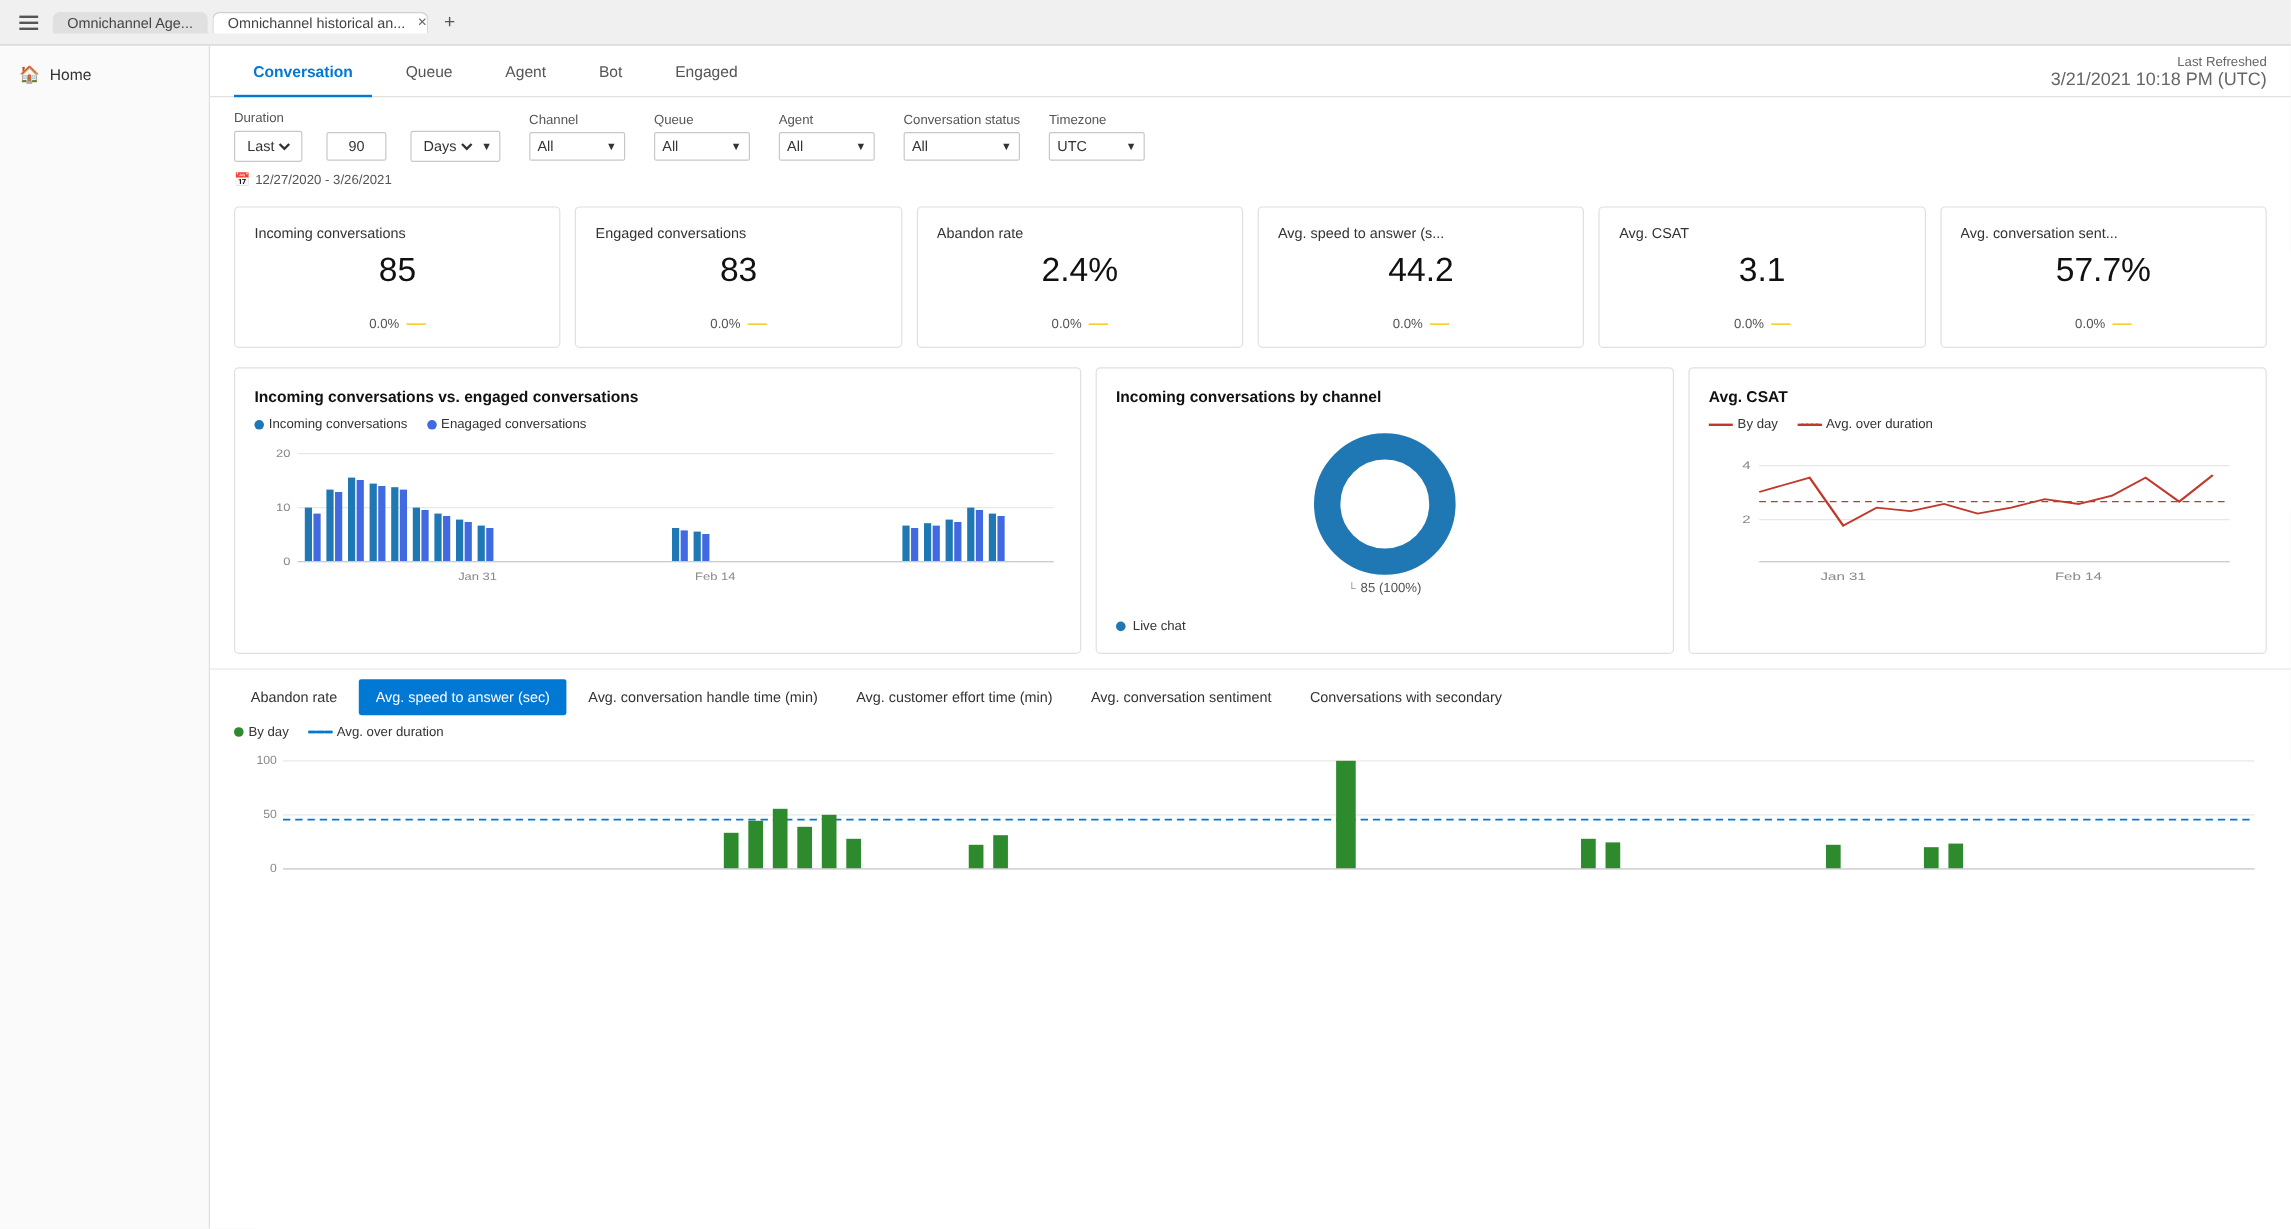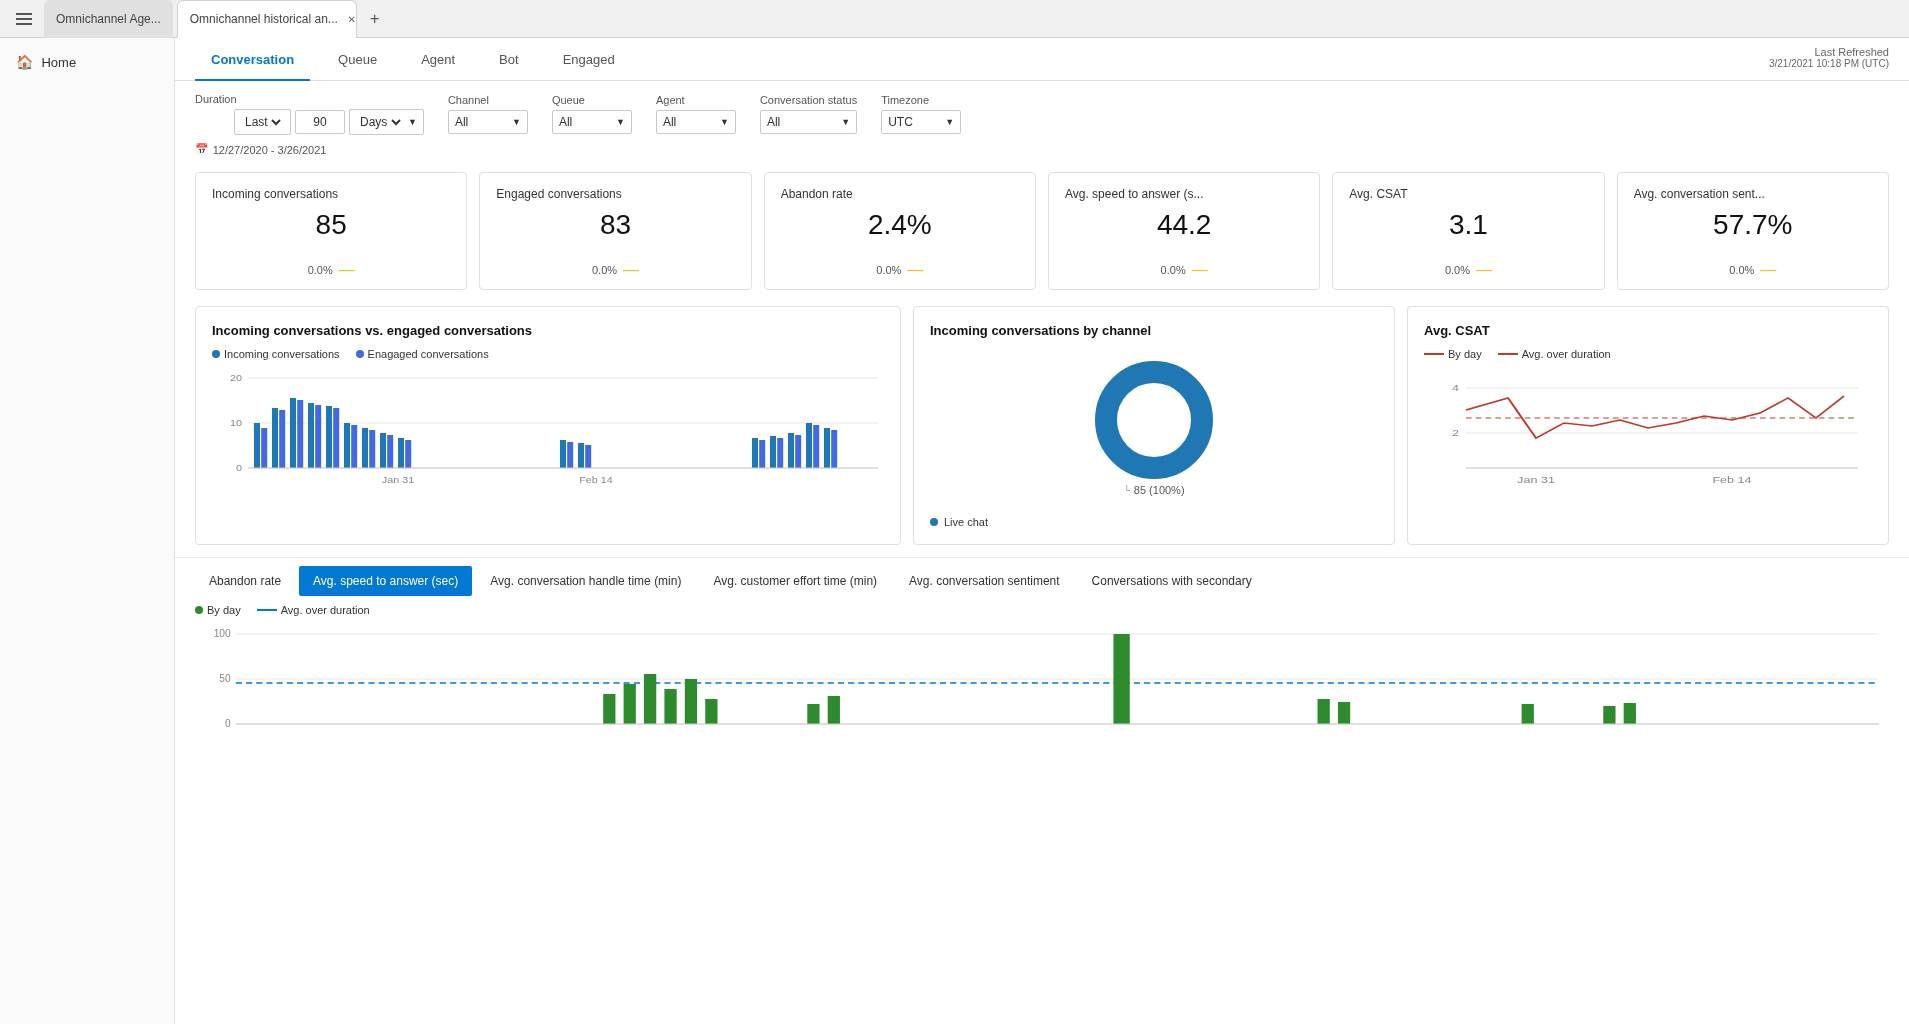--- a/index.html
+++ b/index.html
@@ -1,21 +1,21 @@
 <!DOCTYPE html>
 <html><head>
   <meta charset="utf-8">
   <style>
     * { box-sizing: border-box; margin: 0; padding: 0; }
     body { font-family: 'Segoe UI', Arial, sans-serif; background: #f5f5f5; font-size: 13px; color: #333; display: flex; flex-direction: column; height: 100vh; overflow: hidden; }
 
     
     .tab-bar { display: flex; align-items: center; background: #f0f0f0; border-bottom: 1px solid #d0d0d0; height: 38px; padding: 0 8px; gap: 4px; }
     .tab-bar-menu { width: 32px; height: 32px; display: flex; align-items: center; justify-content: center; cursor: pointer; border-radius: 4px; }
-    .tab { display: flex; align-items: center; height: 38px; padding: 0 12px; background: #e0e0e0; border-radius: 6px 6px 0 0; font-size: 12px; color: #444; cursor: pointer; gap: 6px; max-width: 180px; white-space: nowrap; overflow: hidden; text-overflow: ellipsis; }
+    .tab { display: flex; align-items: center; height: 18px; padding: 0 12px; background: #e0e0e0; border-radius: 6px 6px 0 0; font-size: 12px; color: #444; cursor: pointer; gap: 6px; max-width: 180px; white-space: nowrap; overflow: hidden; text-overflow: ellipsis; }
     .tab.active { background: #fff; border: 1px solid #d0d0d0; border-bottom: none; font-weight: 500; }
     .tab .close-btn { width: 16px; height: 16px; display: flex; align-items: center; justify-content: center; border-radius: 3px; font-size: 10px; color: #666; flex-shrink: 0; }
     .tab-add { width: 28px; height: 28px; display: flex; align-items: center; justify-content: center; border-radius: 4px; cursor: pointer; font-size: 16px; color: #555; }
 
     
     .main-layout { display: flex; flex: 1; overflow: hidden; }
     .sidebar { width: 175px; background: #fafafa; border-right: 1px solid #e0e0e0; padding: 8px 0; flex-shrink: 0; }
     .sidebar-item { display: flex; align-items: center; gap: 8px; padding: 8px 16px; cursor: pointer; color: #333; font-size: 13px; }
     .sidebar-item .home-icon { font-size: 14px; }
 
@@ -25,21 +25,21 @@
     
     .nav-tabs { display: flex; align-items: center; border-bottom: 1px solid #e0e0e0; padding: 0 20px; position: relative; gap: 12px; }
     .nav-tab { padding: 14px 16px 12px; font-size: 13px; color: #555; cursor: pointer; border-bottom: 2px solid transparent; margin-bottom: -1px; }
     .nav-tab.active { color: #0078d4; border-bottom: 2px solid #0078d4; font-weight: 600; }
     .last-refreshed { position: absolute; right: 20px; top: 8px; font-size: 11px; color: #666; text-align: right; }
 
     
     .filters { display: flex; align-items: center; padding: 12px 20px 6px; gap: 24px; flex-wrap: wrap; }
     .filter-group { display: flex; flex-direction: column; gap: 4px; }
     .filter-label { font-size: 11px; color: #555; }
-    .filter-controls { display: flex; align-items: center; gap: 4px; margin-left: 39px; }
+    .filter-controls { display: flex; align-items: center; gap: 20px; }
     .filter-select { border: 1px solid #c8c8c8; background: #fff; padding: 4px 6px; font-size: 12px; border-radius: 2px; color: #333; display: flex; align-items: center; gap: 4px; cursor: pointer; }
     .filter-select select { border: none; background: transparent; font-size: 12px; color: #333; outline: none; cursor: pointer; }
     .filter-input { border: 1px solid #c8c8c8; background: #fff; padding: 4px 6px; font-size: 12px; border-radius: 2px; color: #333; width: 50px; text-align: center; }
     .date-range { font-size: 11px; color: #555; padding: 2px 20px 8px; display: flex; align-items: center; gap: 4px; }
 
     
     .kpi-row { display: flex; gap: 12px; padding: 8px 20px; }
     .kpi-card { flex: 1; background: #fff; border: 1px solid #e0e0e0; border-radius: 4px; padding: 14px 16px 10px; min-width: 0; }
     .kpi-title { font-size: 12px; color: #333; font-weight: 500; margin-bottom: 8px; white-space: nowrap; overflow: hidden; text-overflow: ellipsis; }
     .kpi-value { font-size: 28px; font-weight: 300; color: #111; text-align: center; margin-bottom: 6px; }
@@ -115,21 +115,21 @@
   <div class="content scrollbar-thin">
 
     <div class="nav-tabs">
       <div class="nav-tab active">Conversation</div>
       <div class="nav-tab">Queue</div>
       <div class="nav-tab">Agent</div>
       <div class="nav-tab">Bot</div>
       <div class="nav-tab">Engaged</div>
       <div class="last-refreshed">
         <div style="font-size:11px;color:#666;">Last Refreshed</div>
-        <div style="font-size:10px;color:#666;">3/21/2021 10:18 PM (UTC)</div>
+        <div style="font-size:15px;color:#666;">3/21/2021 10:18 PM (UTC)</div>
       </div>
     </div>
 
     <div class="filters">
 
       <div class="filter-group">
         <div class="filter-label">Duration</div>
         <div class="filter-controls">
           <div class="filter-select">
             <select><option>Last</option></select>

